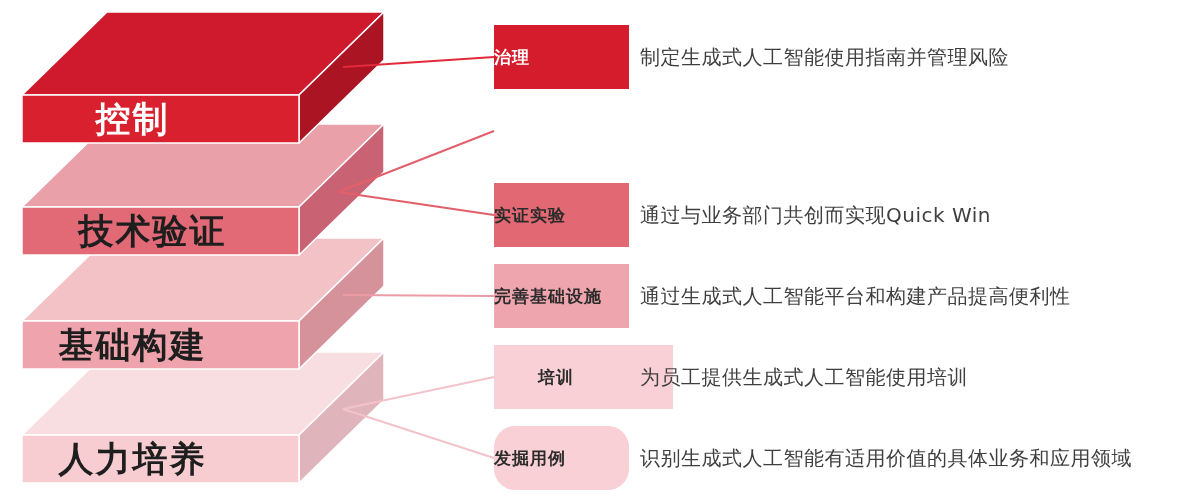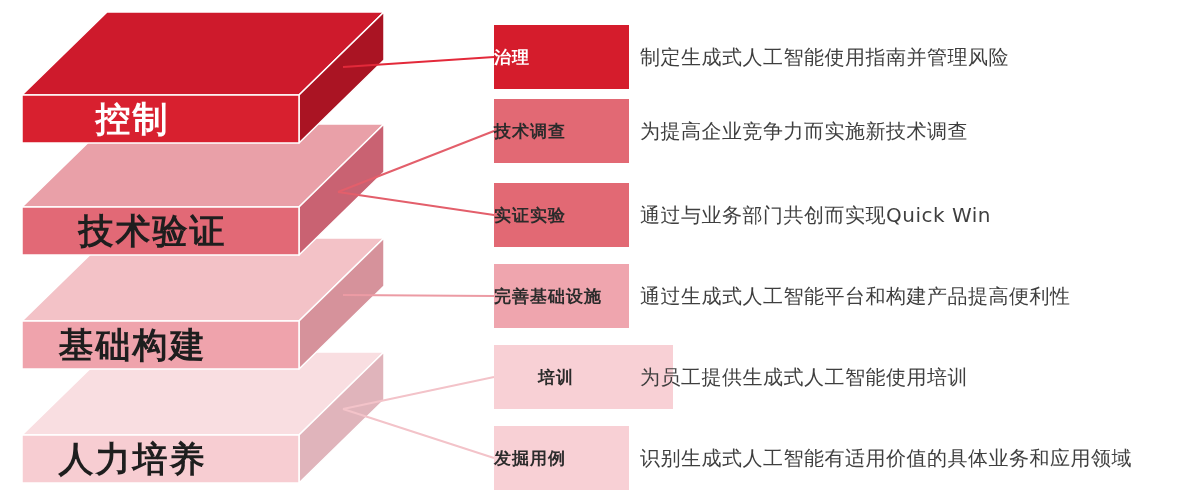--- a/index.html
+++ b/index.html
@@ -69,26 +69,20 @@
   <div class="slab-label" style="top: 321px; color: rgb(30, 30, 30);">基础构建</div>
   <div class="slab-label" style="top: 435px; color: rgb(30, 30, 30);">人力培养</div>
 
   <div class="row" style="top:25px">
     <div class="tag" style="background-color: rgb(213, 28, 44); color: rgb(255, 255, 255);">
       <span>治理</span>
     </div>
     <div class="desc">制定生成式人工智能使用指南并管理风险</div>
   </div>
 
-  <div class="row" style="top:99px">
-    <div class="tag" style="background-color: rgb(226, 105, 116); color: rgb(43, 43, 43);">
-      <span>技术调查</span>
-    </div>
-    <div class="desc">为提高企业竞争力而实施新技术调查</div>
-  </div>
 
   <div class="row" style="top:183px">
     <div class="tag" style="background-color: rgb(226, 105, 116); color: rgb(43, 43, 43);">
       <span>实证实验</span>
     </div>
     <div class="desc">通过与业务部门共创而实现Quick Win</div>
   </div>
 
   <div class="row" style="top:264px">
     <div class="tag" style="background-color: rgb(239, 165, 174); color: rgb(43, 43, 43);">
@@ -98,19 +92,19 @@
   </div>
 
   <div class="row" style="top:345px">
     <div class="tag" style="background-color: rgb(248, 208, 213); color: rgb(43, 43, 43); padding-left: 44px;">
       <span>培训</span>
     </div>
     <div class="desc">为员工提供生成式人工智能使用培训</div>
   </div>
 
   <div class="row" style="top:426px">
-    <div class="tag" style="background-color: rgb(248, 208, 213); color: rgb(43, 43, 43);">
+    <div class="tag" style="background-color: rgb(248, 208, 213); color: rgb(43, 43, 43); border-radius: 21px;">
       <span>发掘用例</span>
     </div>
     <div class="desc">识别生成式人工智能有适用价值的具体业务和应用领域</div>
   </div>
 
 </div>
 
 </body></html>

